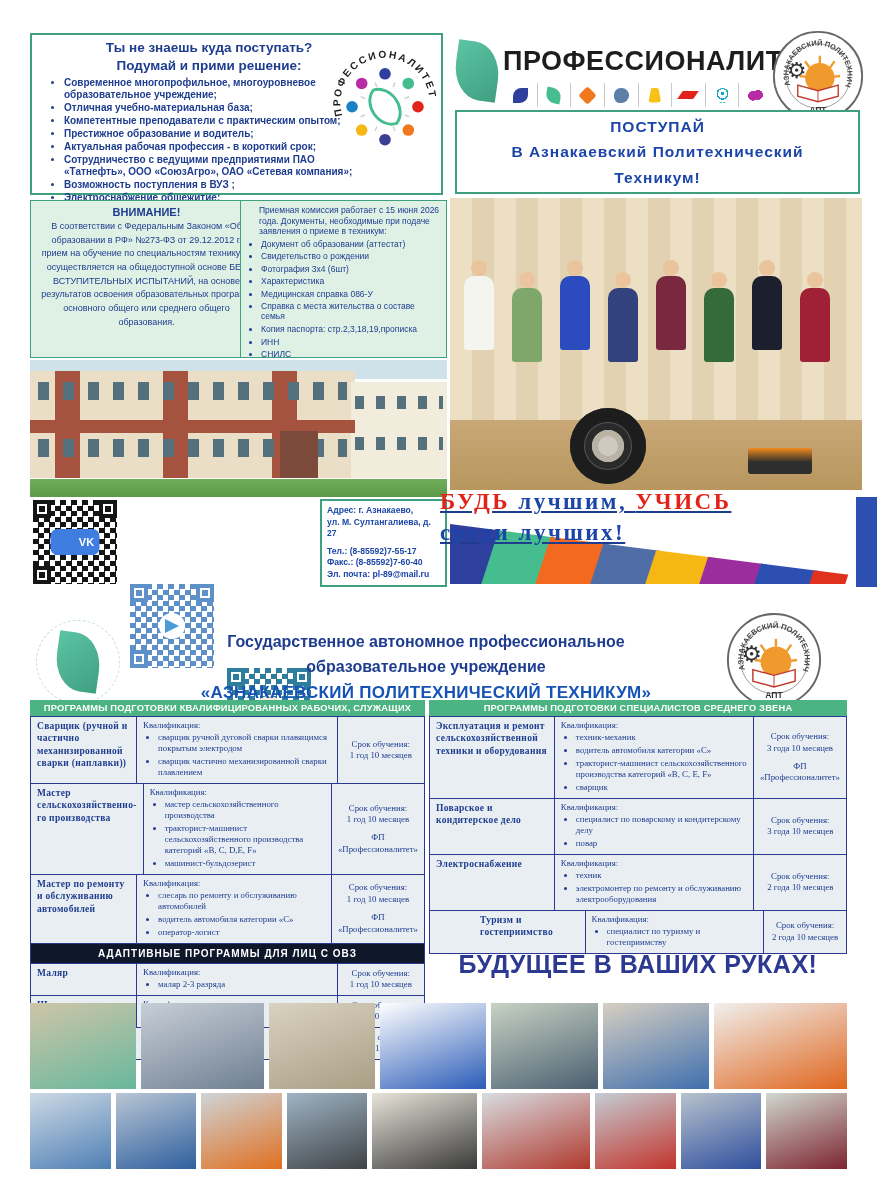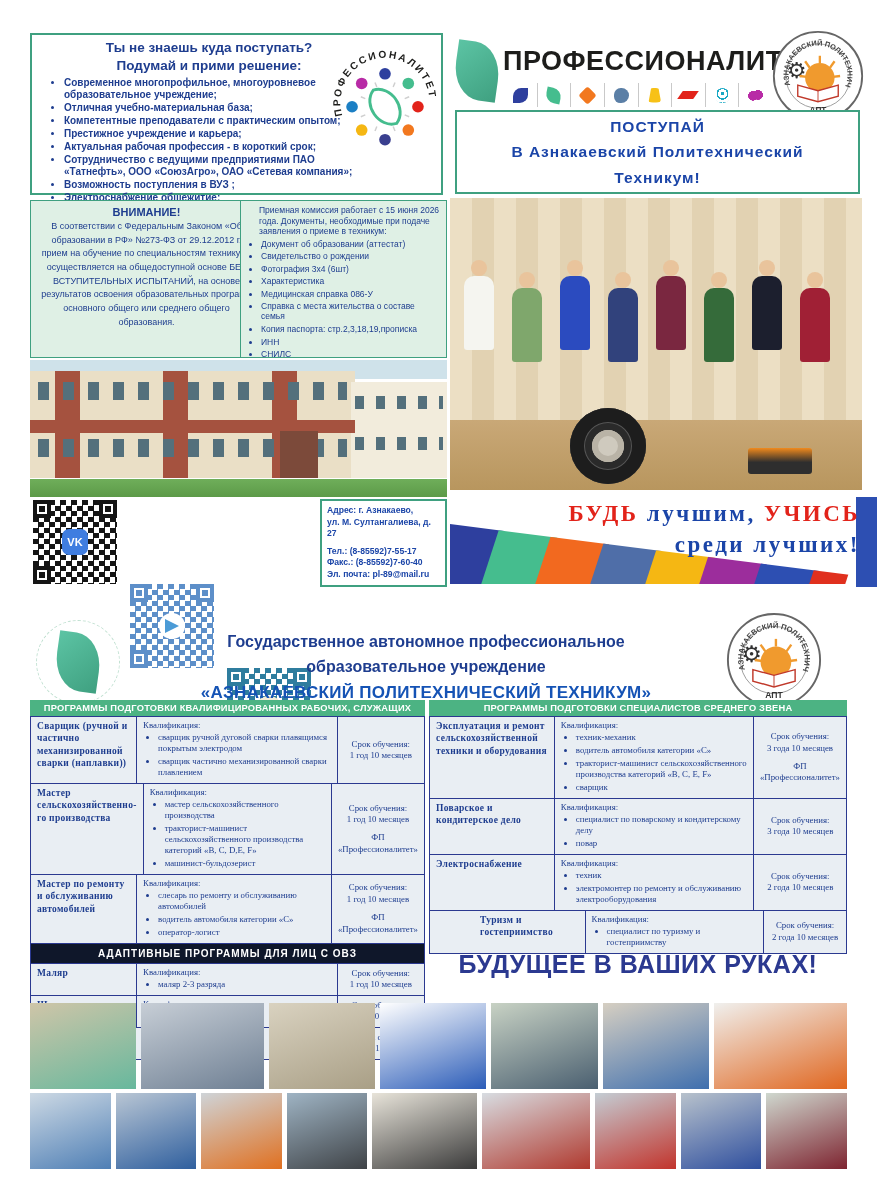--- a/index.html
+++ b/index.html
@@ -67,35 +67,35 @@
   .b-winr{position:absolute;right:1%;width:21%;height:10%;background:repeating-linear-gradient(90deg,#54707c 0 9px,transparent 9px 21px);}
   .b-door{position:absolute;left:60%;top:52%;width:9%;height:34%;background:#7c4a3a;}
   .b-lawn{position:absolute;left:0;bottom:0;width:100%;height:13%;background:linear-gradient(#6fae5a,#5c9a48);}
 
   
   .qr{width:84px;height:84px;position:relative;background-image:repeating-conic-gradient(currentColor 0% 25%,transparent 0% 50%);background-size:11px 11px;}
   .qr .fnd{position:absolute;width:18px;height:18px;border:4px solid currentColor;background:#fff;box-sizing:border-box;}
   .qr .fnd:after{content:"";position:absolute;inset:2px;background:currentColor;}
   .fnd.tl{left:0;top:0;} .fnd.tr{right:0;top:0;} .fnd.bl{left:0;bottom:0;}
   .qr-badge{position:absolute;left:50%;top:50%;transform:translate(-50%,-50%);}
-  .badge-vk{width:26px;height:26px;border-radius:7px;background:#3f7de0;color:#fff;font-size:11px;font-weight:bold;display:flex;align-items:center;justify-content:center;}
+  .badge-vk{width:26px;height:26px;border-radius:7px;background:#3f7de0;color:#fff;font-size:11px;font-weight:bold;display:flex;align-items:center;justify-content:center;padding-left:23px;}
   .badge-tg{width:26px;height:26px;border-radius:50%;background:#fff;display:flex;align-items:center;justify-content:center;}
   .badge-tg i{display:block;width:0;height:0;border-left:14px solid #4b9bd6;border-top:7px solid transparent;border-bottom:7px solid transparent;}
   .badge-apt{width:28px;height:28px;border-radius:50%;background:#f3ecd9;overflow:hidden;}
   .badge-apt:after{content:"";display:block;width:18px;height:9px;margin:9px auto 0;background:#f09a2e;border-radius:9px 9px 0 0;}
   .qr1{left:33px;top:500px;color:#151515;}
   .qr2{left:130px;top:500px;color:#5d8fc9;}
   .qr3{left:227px;top:500px;color:#2f7d9e;}
 
   .contact-box{left:320px;top:499px;width:127px;height:88px;border:2px solid #3fa080;background:#fff;box-sizing:border-box;padding:4px 5px;}
   .contact-box div{font-size:8.6px;font-weight:bold;color:#1b45a8;line-height:1.35;}
   .contact-gap{height:6px;}
 
   
-  .slogan{left:440px;top:498px;width:420px;text-align:right;font-family:"Liberation Serif",serif;font-weight:bold;z-index:3;}
+  .slogan{left:440px;top:486px;width:420px;text-align:left;font-family:"Liberation Serif",serif;font-weight:bold;z-index:3;text-decoration:underline;}
   .slogan .l1,.slogan .l2{font-size:23px;letter-spacing:2.5px;line-height:1.35;}
   .red{color:#e2231a;} .blue{color:#1b45a8;}
   .stripes{left:450px;top:524px;width:405px;height:60px;display:flex;overflow:hidden;
            clip-path:polygon(0 0,100% 86%,100% 100%,0 100%);}
   .stripe{flex:1;transform:skewX(-18deg);margin-left:-6px;}
   .stripe:first-child{margin-left:-14px;}
   .edge-accent{left:856px;top:497px;width:21px;height:90px;background:#2d4fb2;}
 
   
   .leaf-circle{left:36px;top:620px;width:82px;height:82px;border-radius:50%;background:#fff;border:1px dashed #bfe0d0;display:flex;align-items:center;justify-content:center;}
@@ -141,21 +141,21 @@
 
 <div class="canvas">
 
   <div class="abs reasons-box">
     <div class="r-title">Ты не знаешь куда поступать?</div>
     <div class="r-title">Подумай и прими решение:</div>
     <ul>
         <li>Современное многопрофильное, многоуровневое образовательное учреждение;</li>
         <li>Отличная учебно-материальная база;</li>
         <li>Компетентные преподаватели с практическим опытом;</li>
-        <li>Престижное учреждение и карьера;</li>
+        <li>Престижное образование и водитель;</li>
         <li>Актуальная рабочая профессия - в короткий срок;</li>
         <li>Сотрудничество с ведущими предприятиями ПАО «Татнефть», ООО «СоюзАгро», ОАО «Сетевая компания»;</li>
         <li>Возможность поступления в ВУЗ ;</li>
         <li>Электроснабжение общежитие;</li>
         <li>Насыщенная и яркая студенческая жизнь.</li>
       </ul>
   </div>
 
   <div class="abs prof-circle">
     <svg viewBox="0 0 120 130" width="118" height="126">

